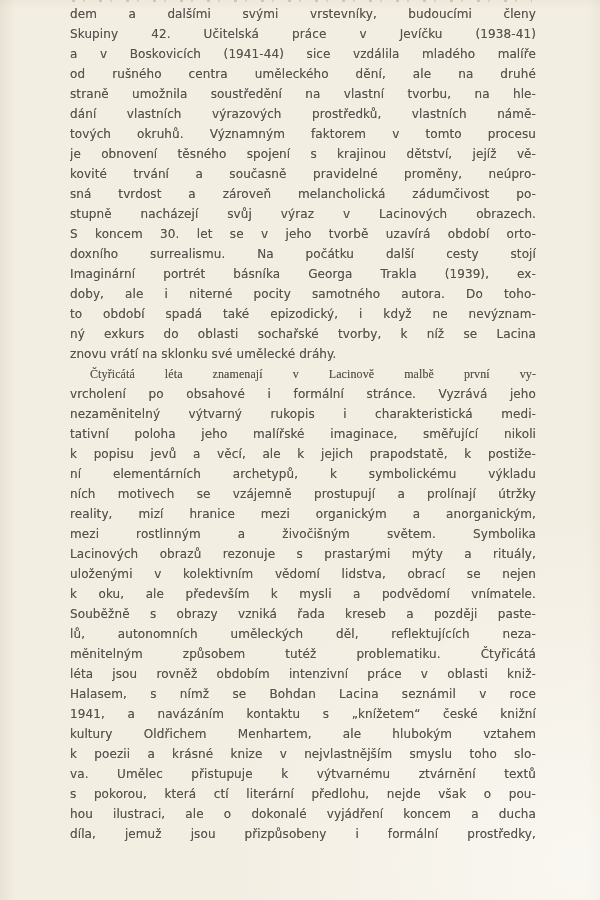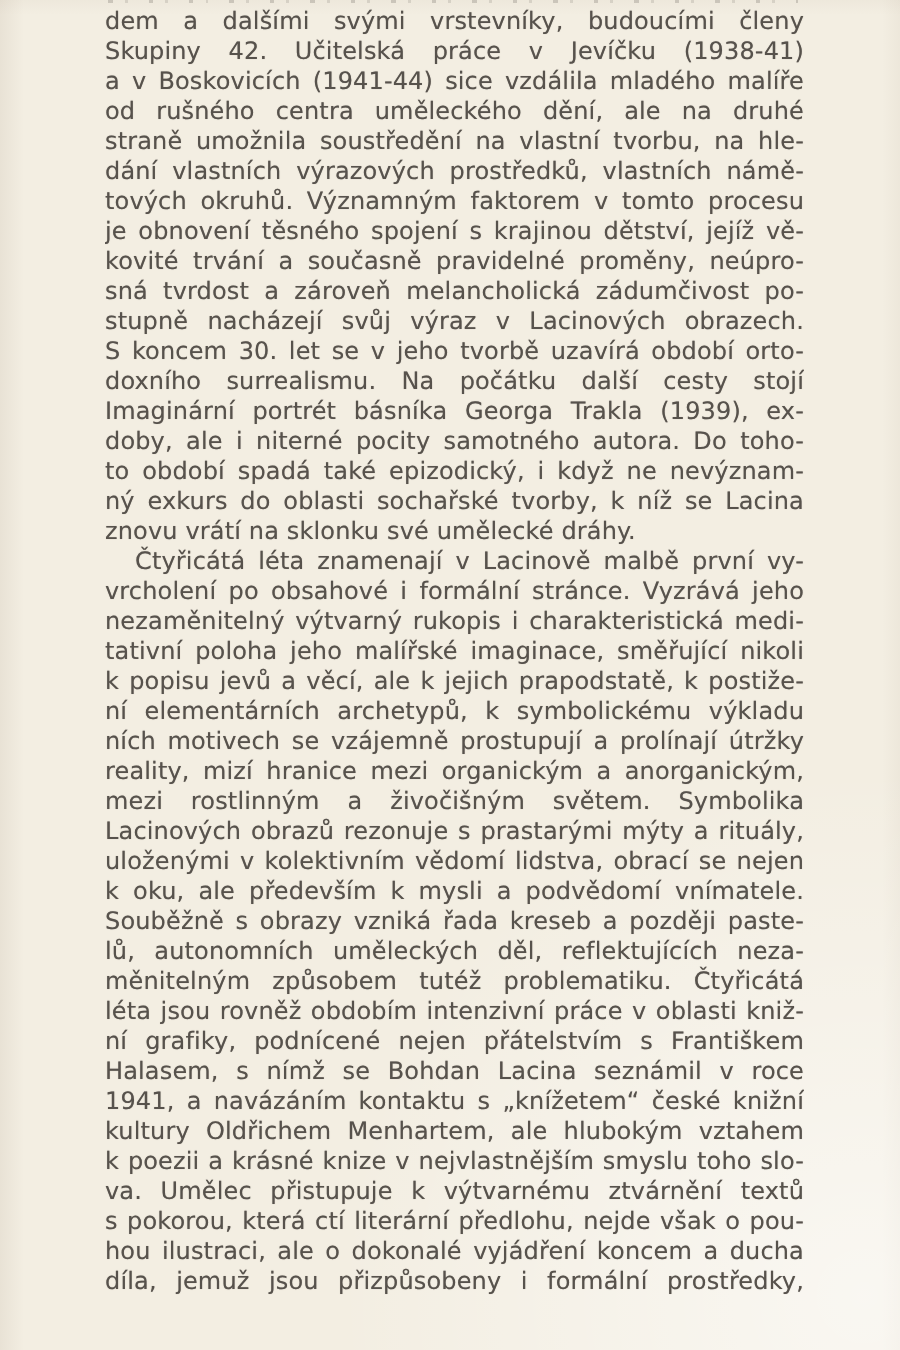--- a/index.html
+++ b/index.html
@@ -46,31 +46,32 @@
     top: 4px;
     width: 466px;
   }
   .paragraph {
     margin: 0;
     padding: 0;
   }
   .line {
     height: 20px;
     line-height: 20px;
-    font-size: 16px;
+    font-size: 12px;
     letter-spacing: 0.1px;
     color: #57524c;
     text-align: justify;
     text-align-last: justify;
     overflow: hidden;
     white-space: normal;
     text-shadow: 0 0 0.5px rgba(87,82,76,0.55);
   }
   .line.indent {
     text-indent: 20px;
+    font-family: Liberation Serif, serif;
   }
   .line.para-end {
     text-align: left;
     text-align-last: left;
   }
 </style>
 </head>
 <body>
 
 <div class="page">
@@ -106,21 +107,20 @@
         <div class="line">ních motivech se vzájemně prostupují a prolínají útržky</div>
         <div class="line">reality, mizí hranice mezi organickým a anorganickým,</div>
         <div class="line">mezi rostlinným a živočišným světem. Symbolika</div>
         <div class="line">Lacinových obrazů rezonuje s prastarými mýty a rituály,</div>
         <div class="line">uloženými v kolektivním vědomí lidstva, obrací se nejen</div>
         <div class="line">k oku, ale především k mysli a podvědomí vnímatele.</div>
         <div class="line">Souběžně s obrazy vzniká řada kreseb a později paste-</div>
         <div class="line">lů, autonomních uměleckých děl, reflektujících neza-</div>
         <div class="line">měnitelným způsobem tutéž problematiku. Čtyřicátá</div>
         <div class="line">léta jsou rovněž obdobím intenzivní práce v oblasti kniž-</div>
-        <div class="line">ní grafiky, podnícené nejen přátelstvím s Františkem</div>
         <div class="line">Halasem, s nímž se Bohdan Lacina seznámil v roce</div>
         <div class="line">1941, a navázáním kontaktu s „knížetem“ české knižní</div>
         <div class="line">kultury Oldřichem Menhartem, ale hlubokým vztahem</div>
         <div class="line">k poezii a krásné knize v nejvlastnějším smyslu toho slo-</div>
         <div class="line">va. Umělec přistupuje k výtvarnému ztvárnění textů</div>
         <div class="line">s pokorou, která ctí literární předlohu, nejde však o pou-</div>
         <div class="line">hou ilustraci, ale o dokonalé vyjádření koncem a ducha</div>
         <div class="line">díla, jemuž jsou přizpůsobeny i formální prostředky,</div>
       </div>
     </div>

